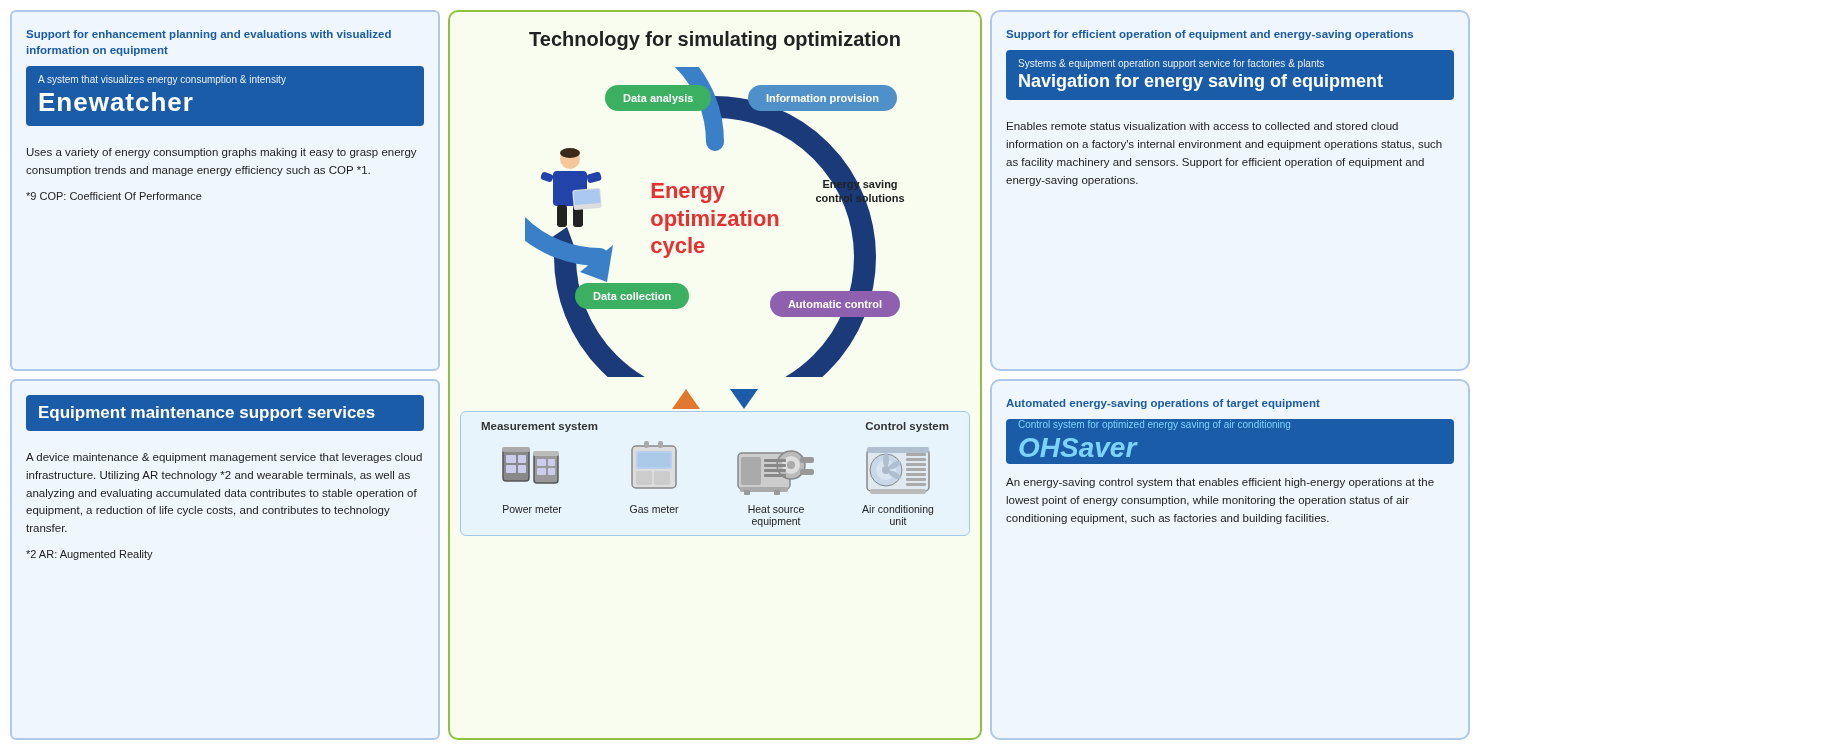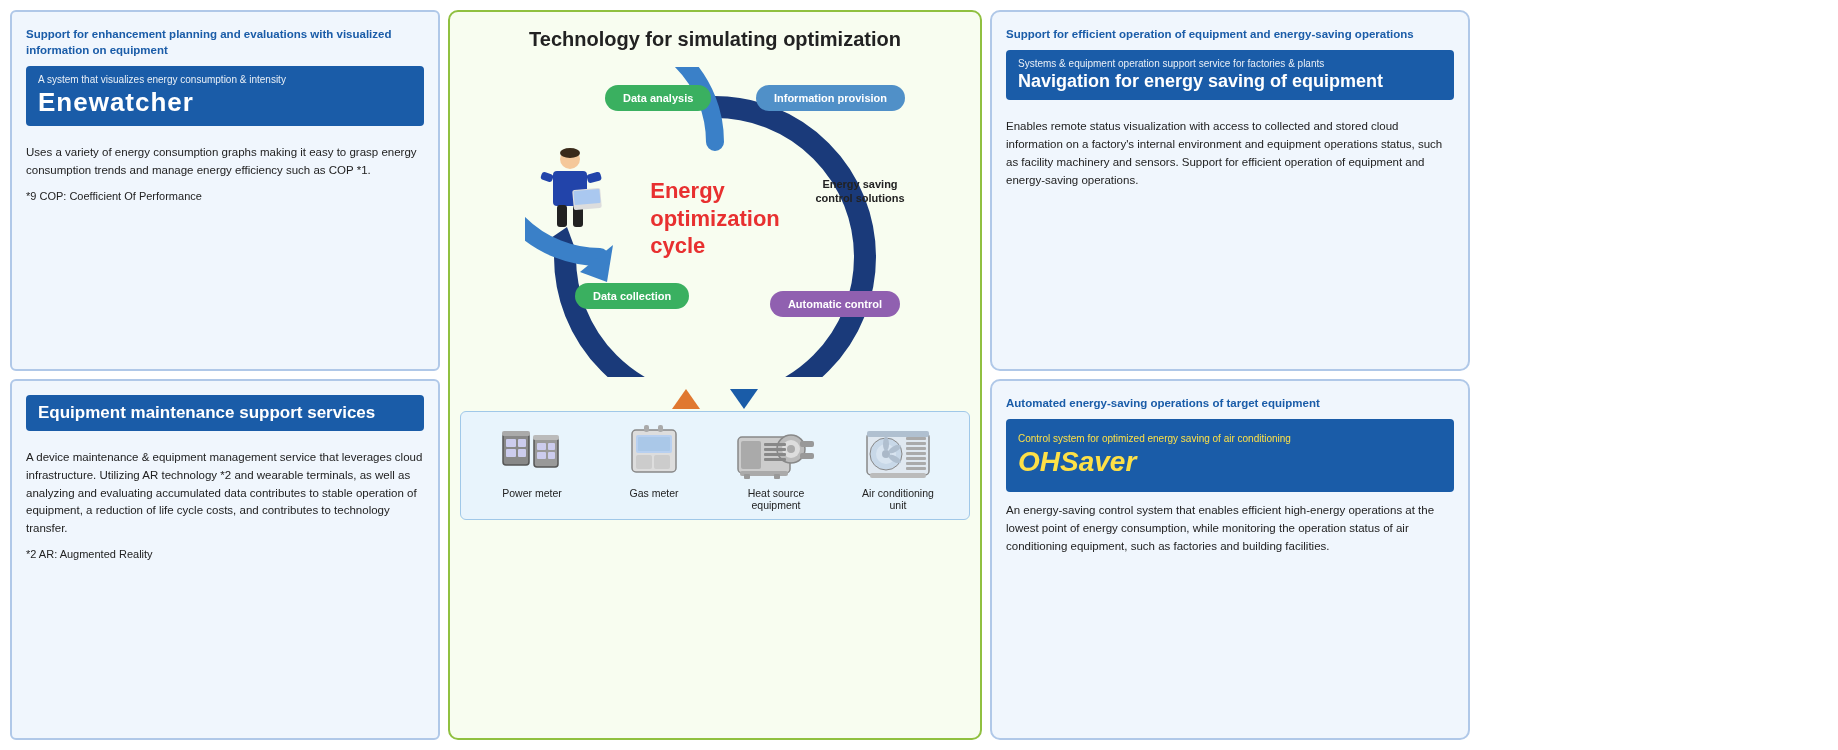--- a/index.html
+++ b/index.html
@@ -218,22 +218,22 @@
     }
     .card-right {
       border: 2px solid #b0c8e8;
       border-radius: 10px;
       background: #f0f6fd;
       padding: 14px;
       flex: 1;
     }
     .ohsaver-title-bar {
       background: #1a5ca8;
-      color: #fde047;
-      padding: 14px 12px;
+      color: #7dd3fc;
+      padding: 0 12px;
       border-radius: 4px;
       margin-bottom: 10px;
     }
     .ohsaver-title-bar .small-label {
       font-size: 10px;
       margin-bottom: 2px;
     }
     .ohsaver-big {
       font-size: 28px;
       font-weight: bold;
@@ -308,37 +308,41 @@
       </div>
 
       <div class="cycle-center-text">
         <span style="color:#e83030; font-size:22px; font-weight:bold; display:block;">Energy</span>
         <span style="color:#e83030; font-size:22px; font-weight:bold; display:block;">optimization</span>
         <span style="color:#e83030; font-size:22px; font-weight:bold; display:block;">cycle</span>
       </div>
 
       <div class="cycle-badge badge-green" style="top:18px; left:80px;">Data analysis</div>
 
-      <div class="cycle-badge badge-blue-light" style="top:18px; right:0px;">Information provision</div>
+      <div class="cycle-badge badge-blue-light" style="top:18px; right:8px;">Information provision</div>
 
       <div class="cycle-badge badge-green" style="bottom:68px; left:50px;">Data collection</div>
 
       <div class="cycle-badge badge-purple" style="bottom:60px; right:5px;">Automatic control</div>
 
       <div class="esc-label" style="position:absolute; right:0px; top:110px; font-size:11px; font-weight:bold; color:#222; text-align:center; width:90px; line-height:1.3;">
         Energy saving<br>control solutions
       </div>
     </div>
 
     <div class="arrows-row">
       <div class="arrow-up"></div>
       <div class="arrow-down"></div>
     </div>
 
     <div class="equipment-area">
+      <div class="sys-labels">
+        <span>Measurement system</span>
+        <span>Control system</span>
+      </div>
       <div class="equip-icons">
 
         <div class="equip-icon-box">
           <svg width="68" height="55" viewBox="0 0 68 55">
             <rect x="5" y="8" width="26" height="32" rx="3" fill="#888" stroke="#555" stroke-width="1.5"></rect>
             <rect x="4" y="6" width="28" height="5" rx="2" fill="#aaa"></rect>
             <rect x="8" y="14" width="10" height="8" rx="1" fill="#cce"></rect>
             <rect x="20" y="14" width="8" height="8" rx="1" fill="#cce"></rect>
             <rect x="8" y="24" width="10" height="8" rx="1" fill="#cce"></rect>
             <rect x="20" y="24" width="8" height="8" rx="1" fill="#cce"></rect>

